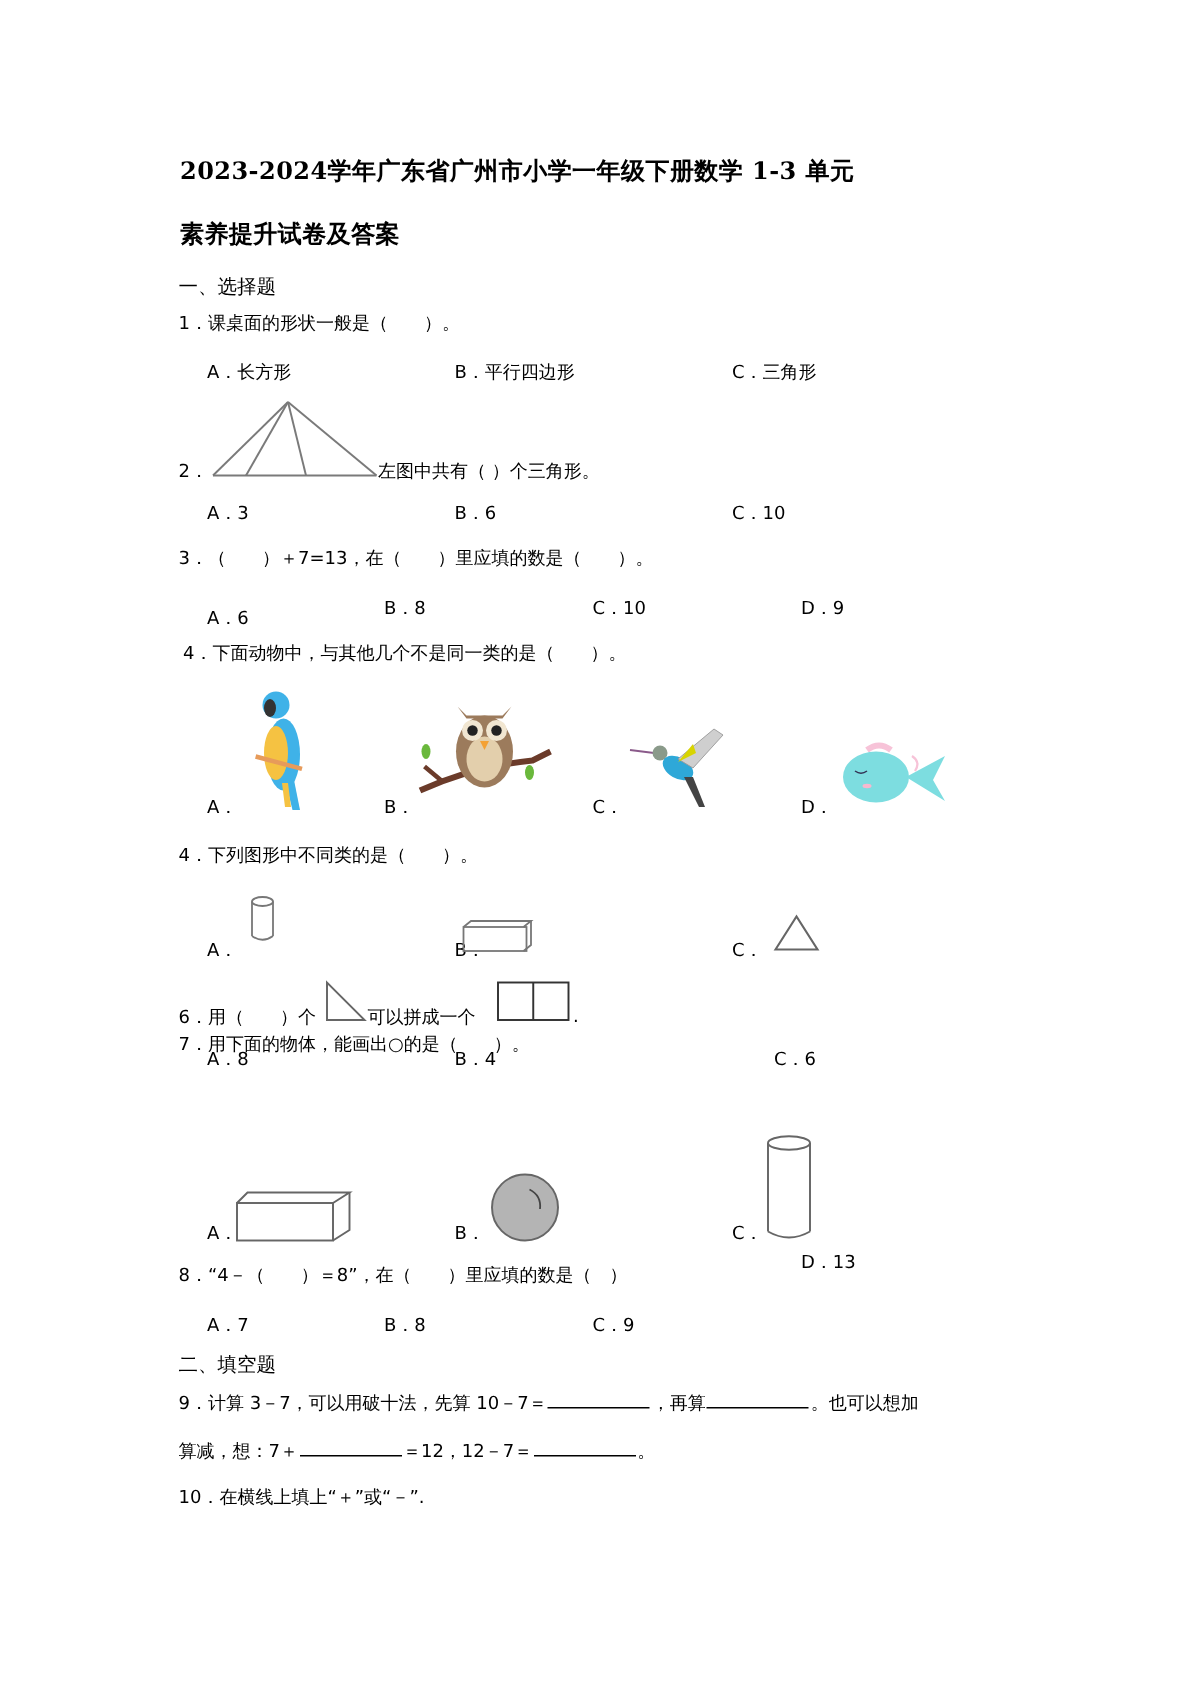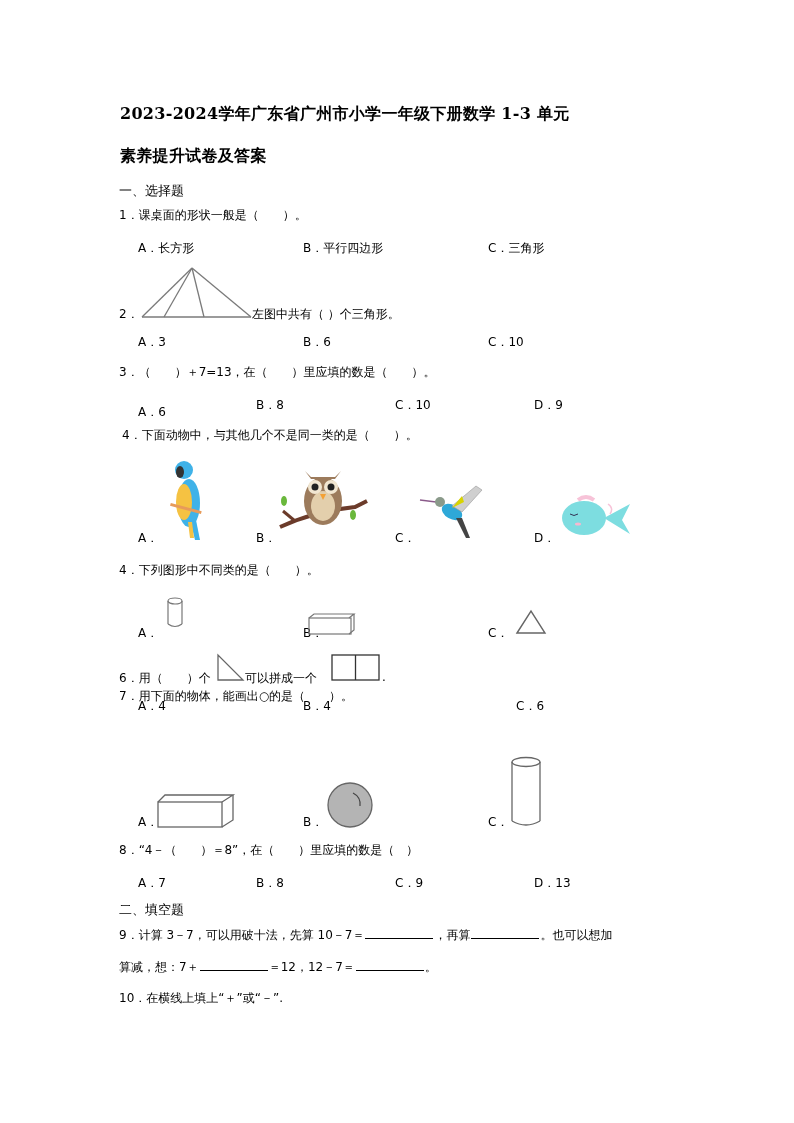--- a/index.html
+++ b/index.html
@@ -124,21 +124,21 @@
   <polygon points="1,1 1,26 26,26" stroke="#666" stroke-width="1.3" fill="none"></polygon>
 </svg>
 <div class="abs q" style="left:245px;top:670px;">可以拼成一个</div>
 <svg style="left:331px;top:654px;" width="50" height="28">
   <g stroke="#333" stroke-width="1.3" fill="none">
     <rect x="1" y="1" width="47" height="25"></rect>
     <line x1="24.5" y1="1" x2="24.5" y2="26"></line>
   </g>
 </svg>
 <div class="abs q" style="left:382px;top:670px;">.</div>
-<div class="abs opt" style="left:138px;top:698px;">A．4</div>
+<div class="abs opt" style="left:138px;top:698px;">A．8</div>
 <div class="abs opt" style="left:303px;top:698px;">B．4</div>
 <div class="abs opt" style="left:516px;top:698px;">C．6</div>
 
 <div class="abs q" style="left:119px;top:688px;">7．用下面的物体，能画出○的是（　　）。</div>
 <div class="abs opt" style="left:138px;top:814px;">A．</div>
 <div class="abs opt" style="left:303px;top:814px;">B．</div>
 <div class="abs opt" style="left:488px;top:814px;">C．</div>
 <svg style="left:156px;top:793px;" width="80" height="36">
   <g stroke="#666" stroke-width="1.3" fill="none">
     <rect x="2" y="9" width="64" height="25"></rect>
@@ -156,21 +156,21 @@
     <line x1="3" y1="6" x2="3" y2="65"></line>
     <line x1="31" y1="6" x2="31" y2="65"></line>
     <path d="M3 65 Q17 73 31 65"></path>
   </g>
 </svg>
 
 <div class="abs q" style="left:119px;top:842px;">8．“4－（　　）＝8”，在（　　）里应填的数是（　）</div>
 <div class="abs opt" style="left:138px;top:875px;">A．7</div>
 <div class="abs opt" style="left:256px;top:875px;">B．8</div>
 <div class="abs opt" style="left:395px;top:875px;">C．9</div>
-<div class="abs opt" style="left:534px;top:875px;">D．13</div>
+<div class="abs opt" style="left:534px;top:833px;">D．13</div>
 
 <div class="abs section" style="left:119px;top:901px;">二、填空题</div>
 
 <div class="abs q" style="left:119px;top:926px;">
   <span>9．计算 3－7，可以用破十法，先算 10－7＝</span><span class="blank"></span><span>，再算</span><span class="blank"></span><span>。也可以想加</span>
 </div>
 <div class="abs q" style="left:119px;top:958px;">
   <span>算减，想：7＋</span><span class="blank"></span><span>＝12，12－7＝</span><span class="blank"></span><span>。</span>
 </div>
 

